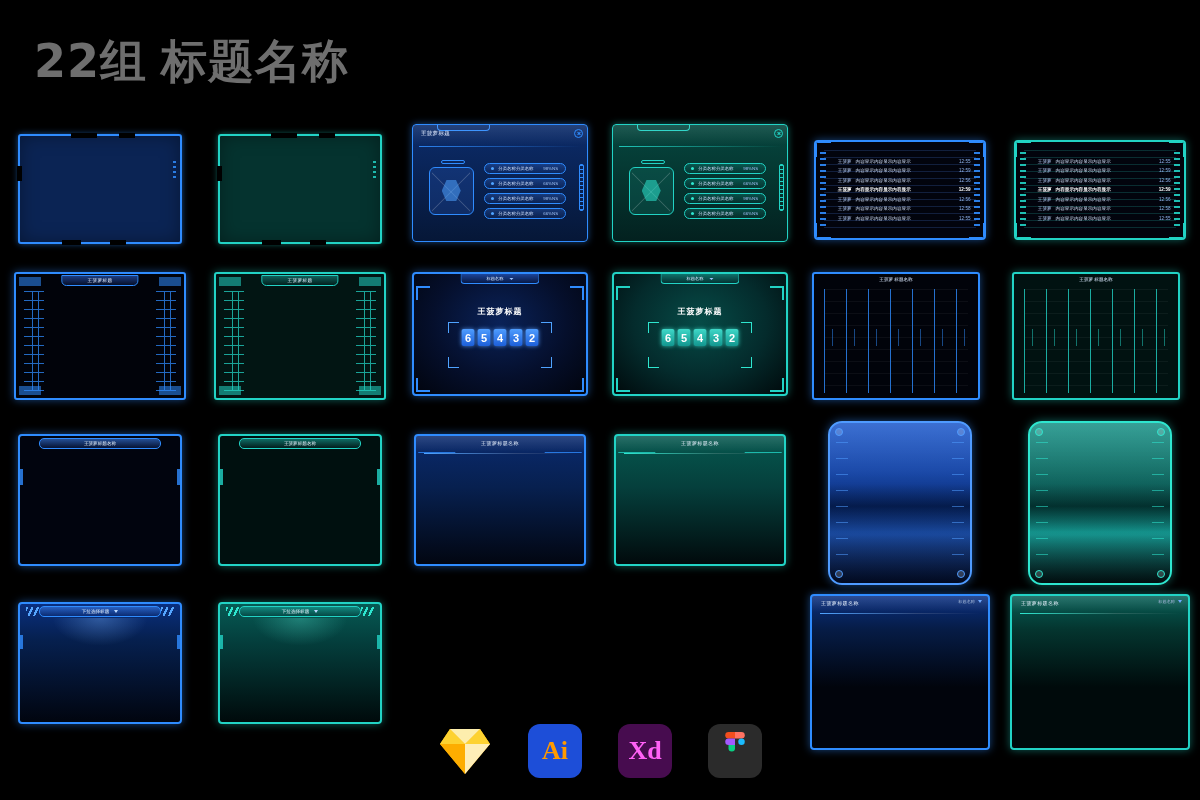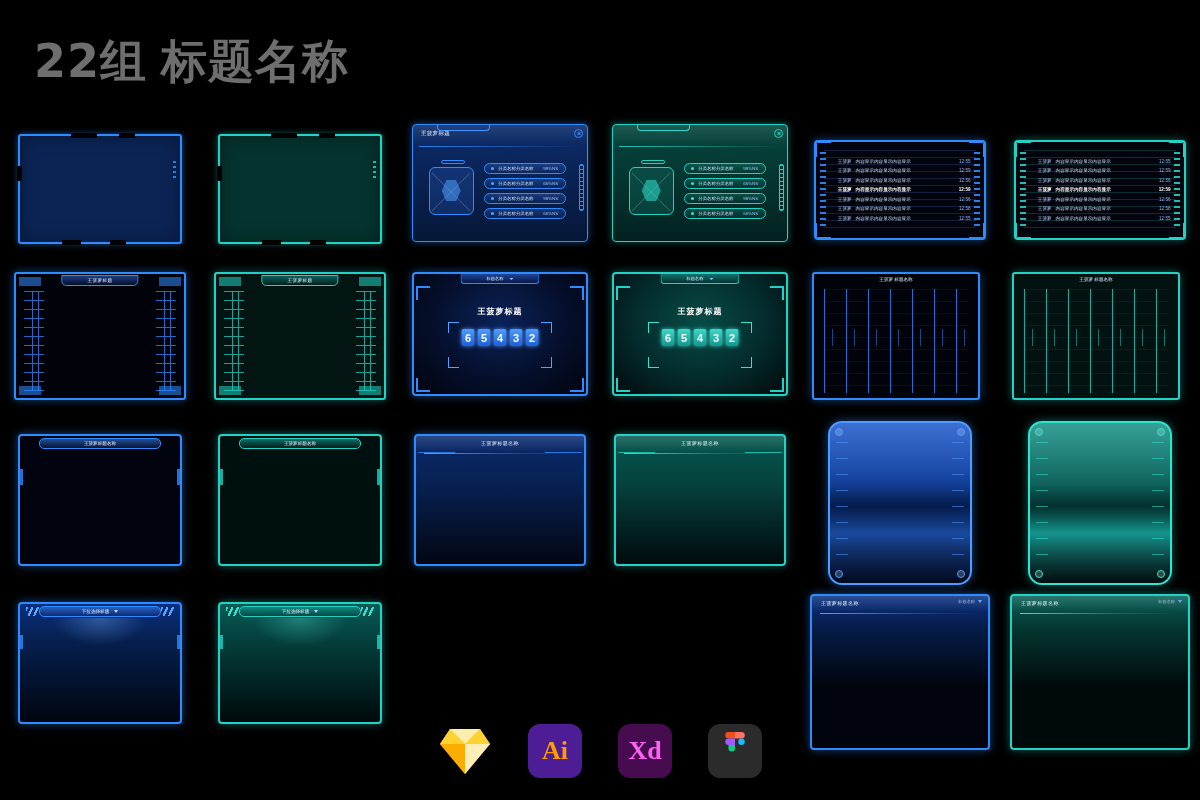--- a/index.html
+++ b/index.html
@@ -222,21 +222,21 @@
   .fI .k4 { right: 20%; bottom: 22%; border-left: 0; border-top: 0; }
   .fI .cnr2 { position: absolute; width: 14px; height: 14px; border: 2px solid var(--ln); }
   .fI .q1 { left: 2px; top: 12px; border-right: 0; border-bottom: 0; }
   .fI .q2 { right: 2px; top: 12px; border-left: 0; border-bottom: 0; }
   .fI .q3 { left: 2px; bottom: 2px; border-right: 0; border-top: 0; }
   .fI .q4 { right: 2px; bottom: 2px; border-left: 0; border-top: 0; }
 
   
   .apps { position: absolute; left: 0; right: 0; bottom: 28px; display: flex; justify-content: center; gap: 36px; }
   .app { width: 54px; height: 54px; border-radius: 12px; position: relative; display: flex; align-items: center; justify-content: center; }
-  .app-ai { background: #4c1d95; color: #ff9a00; font-size: 26px; font-weight: 700; font-family: "Liberation Serif", serif; }
+  .app-ai { background: #1d4ed8; color: #ff9a00; font-size: 26px; font-weight: 700; font-family: "Liberation Serif", serif; }
   .app-xd { background: #470c4f; color: #ff61f6; font-size: 26px; font-weight: 700; font-family: "Liberation Serif", serif; }
   .app-fig { background: #2b2b2b; }
   .app-sketch { background: transparent; }
 </style>
 </head>
 <body>
 
 <div id="poster">
 
   <div class="header">

